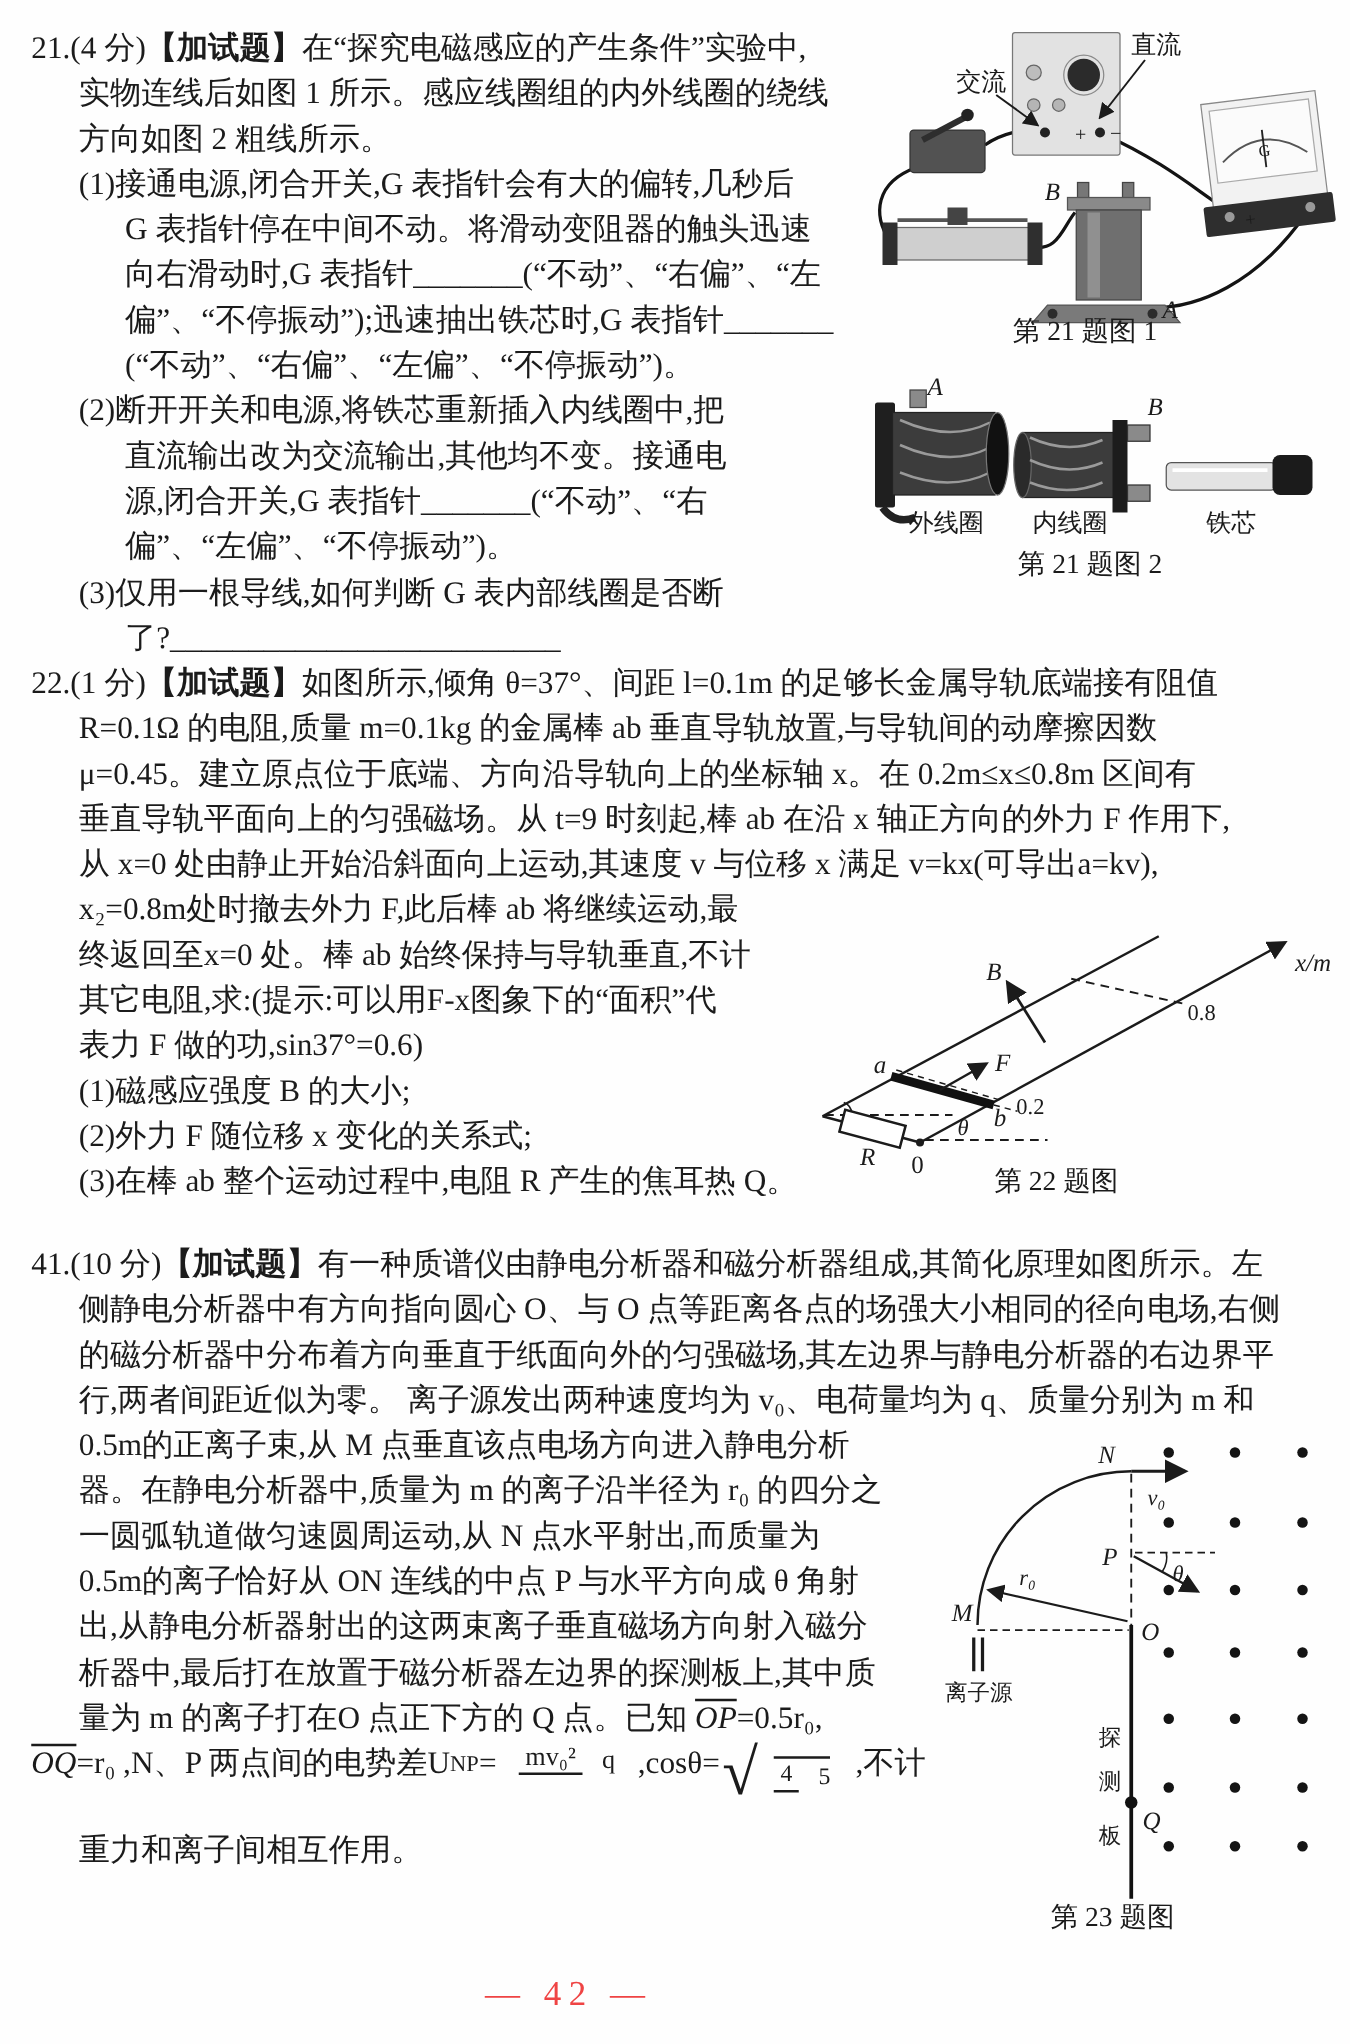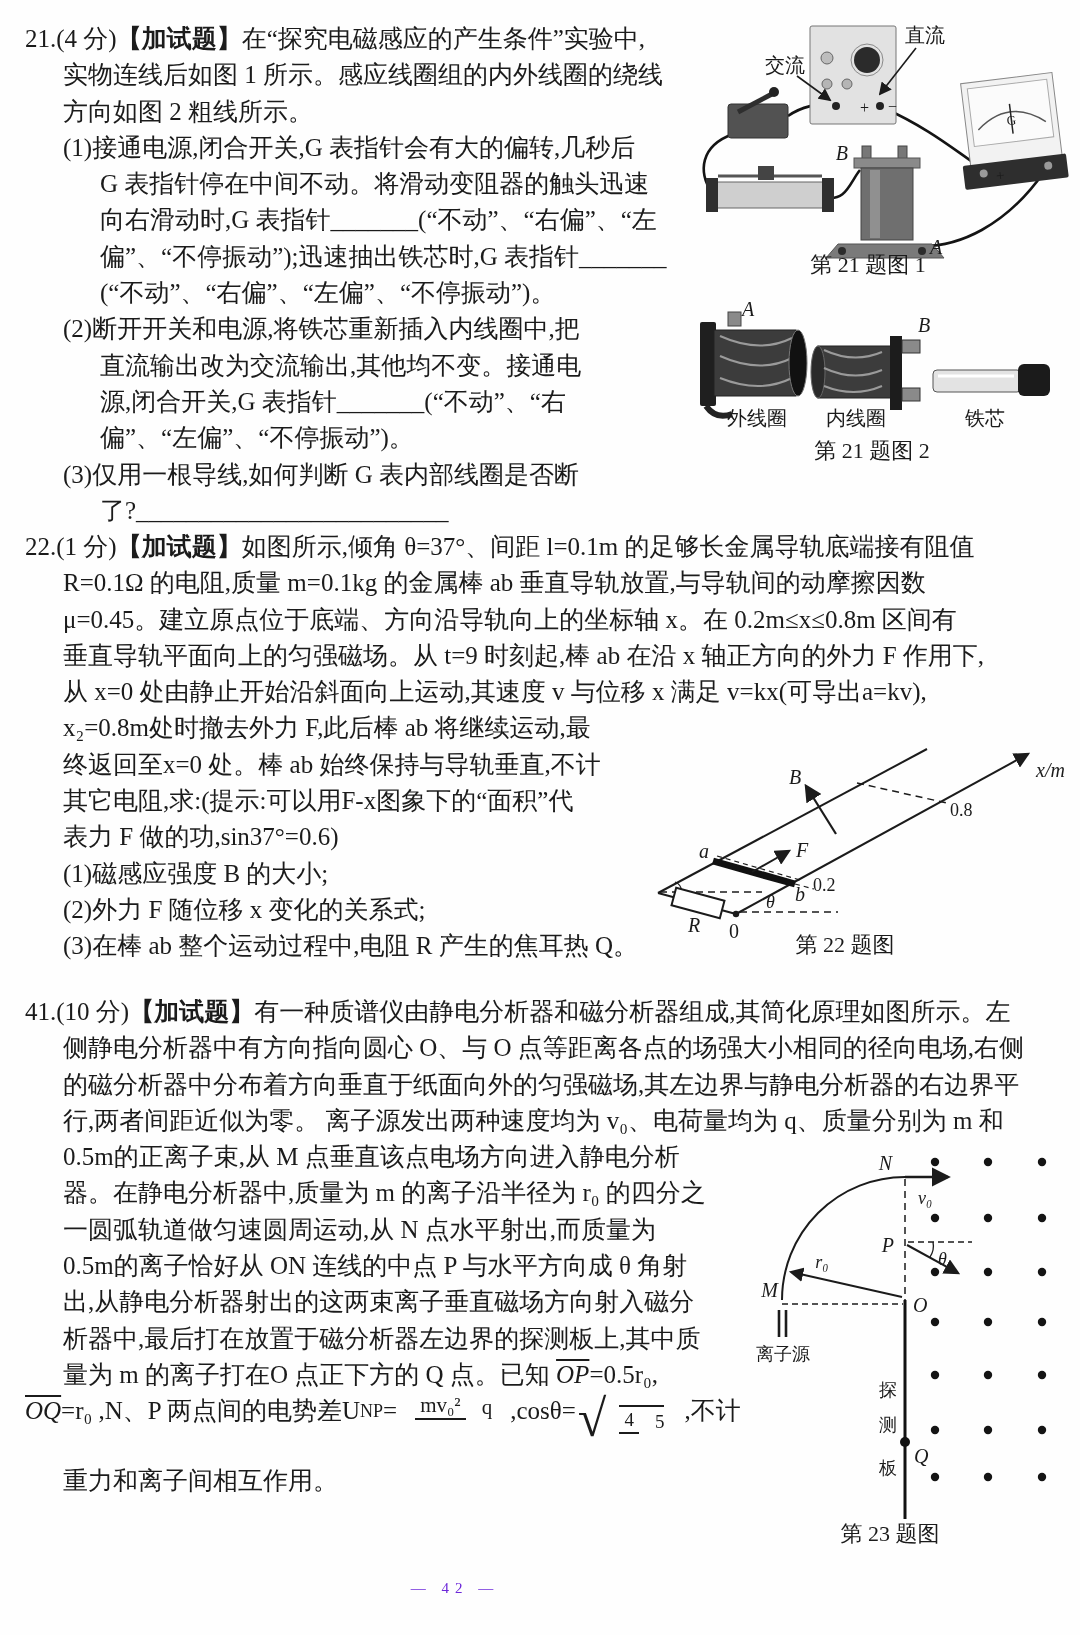--- a/index.html
+++ b/index.html
@@ -29,21 +29,21 @@
   .sqrt .rad { font-size:52px; line-height:1; margin-right:-5px; font-weight:400; }
   .sqrt .frac { border-top:2px solid #1b1b1b; padding-top:2px; font-size:19px; }
   .fig { position:absolute; }
   svg text { font-family:"Liberation Serif", serif; fill:#1b1b1b; }
   svg .it { font-style:italic; }
   svg .cap { font-size:22px; }
   svg .lbl { font-size:20px; }
   svg .sm { font-size:18px; }
   .footer {
     position:absolute; top:1580px; left:0; width:910px;
-    text-align:center; font-size:15px; color:#6d28d9; letter-spacing:6px;
+    text-align:center; font-size:28px; color:#ef4444; letter-spacing:6px;
   }
 </style>
 </head>
 <body>
 
 <div class="page">
 
   <div class="qblock" style="top:21px;">
     <div class="ln"><span>21.(4 分)</span><span class="badge">【加试题】</span><span>在“探究电磁感应的产生条件”实验中,</span></div>
     <div class="ln i1">实物连线后如图 1 所示。感应线圈组的内外线圈的绕线</div>

